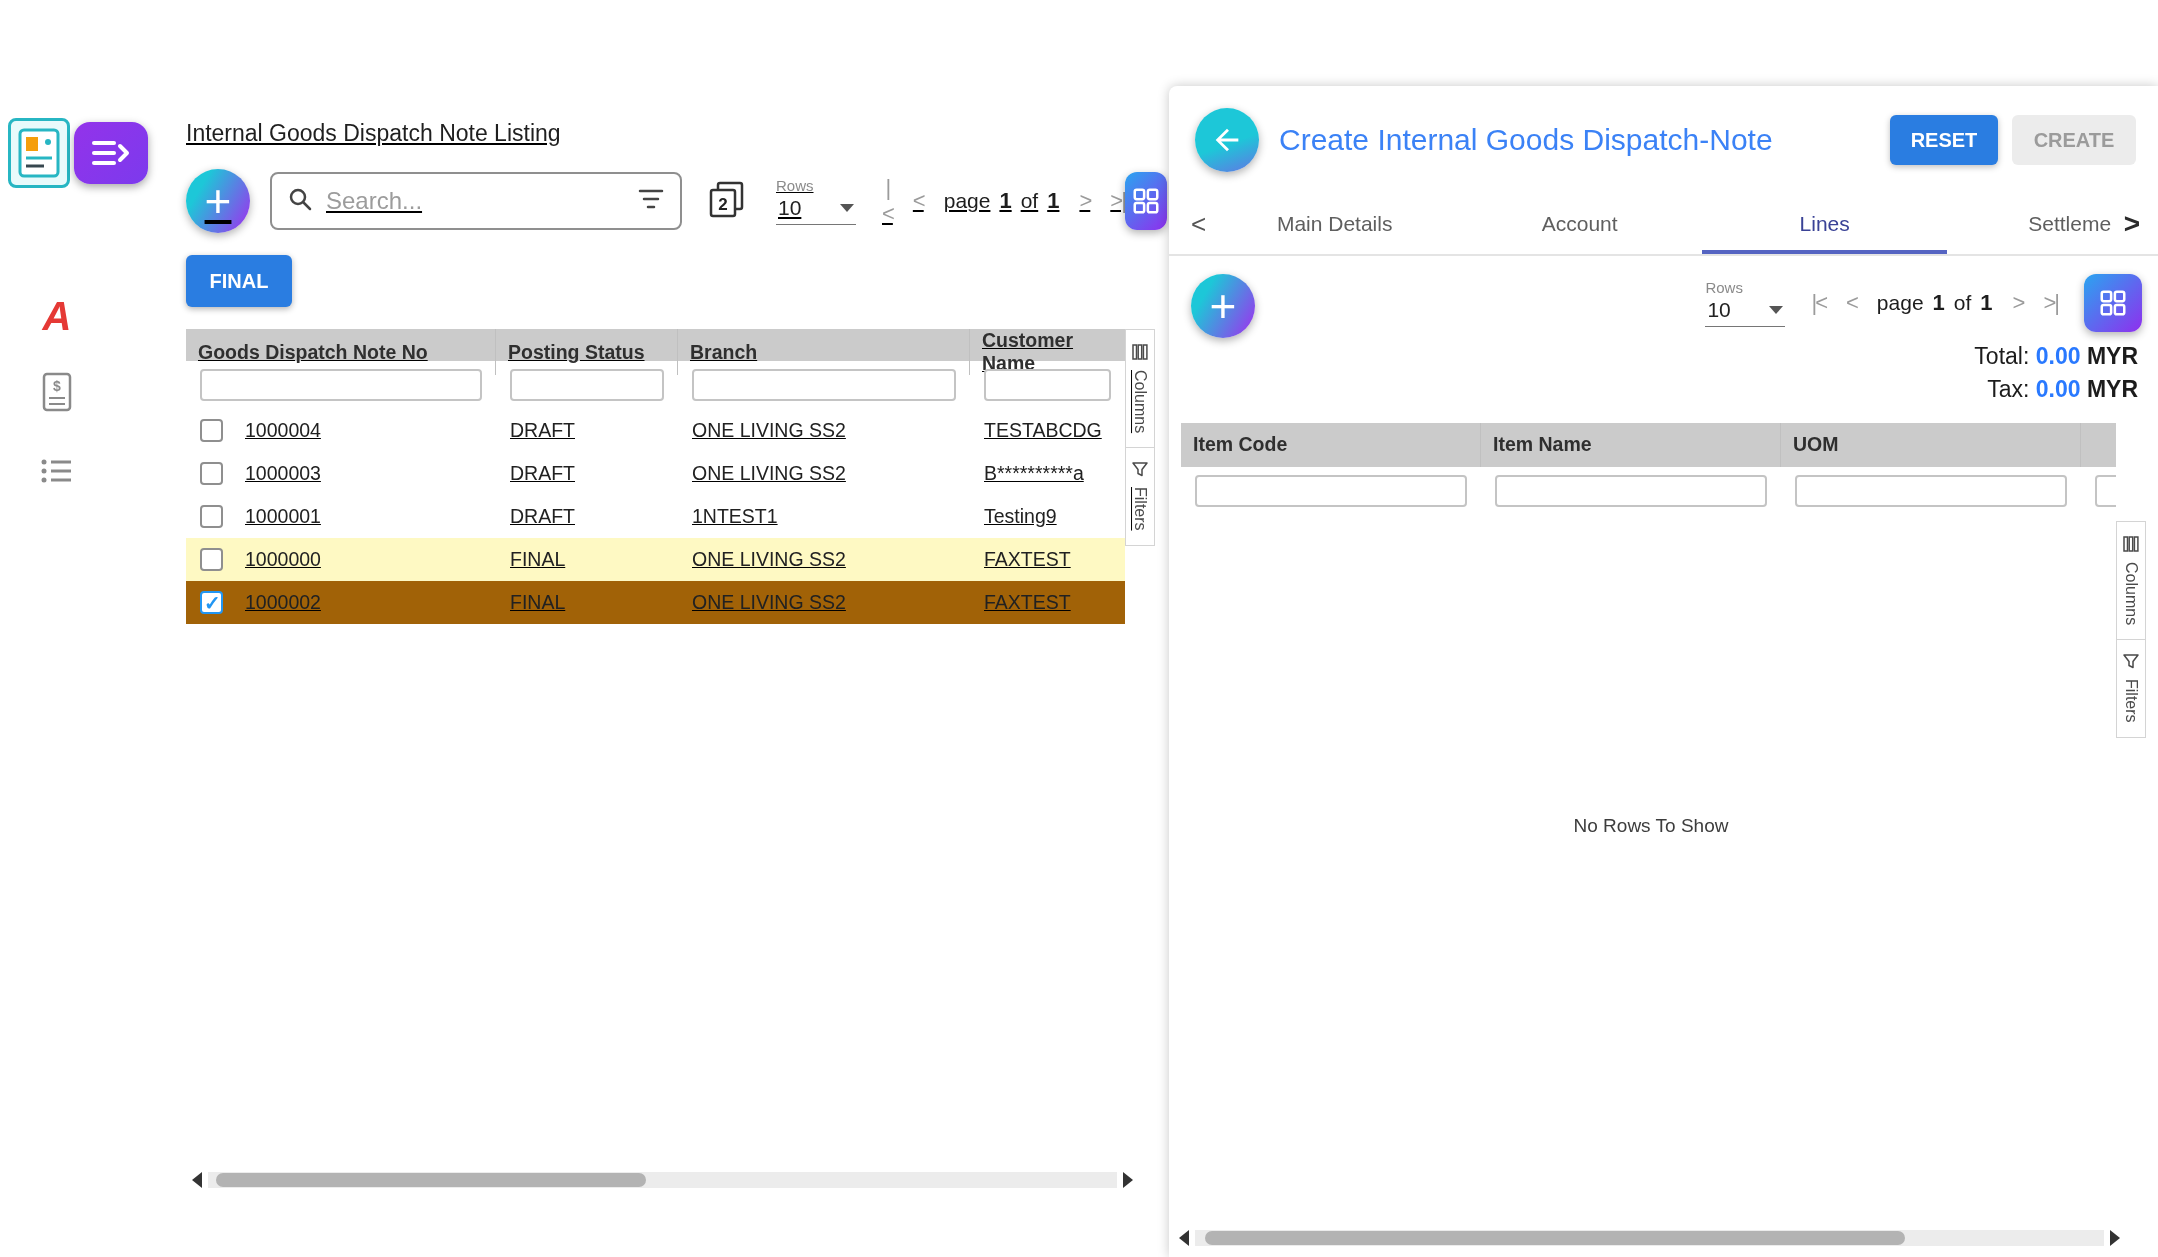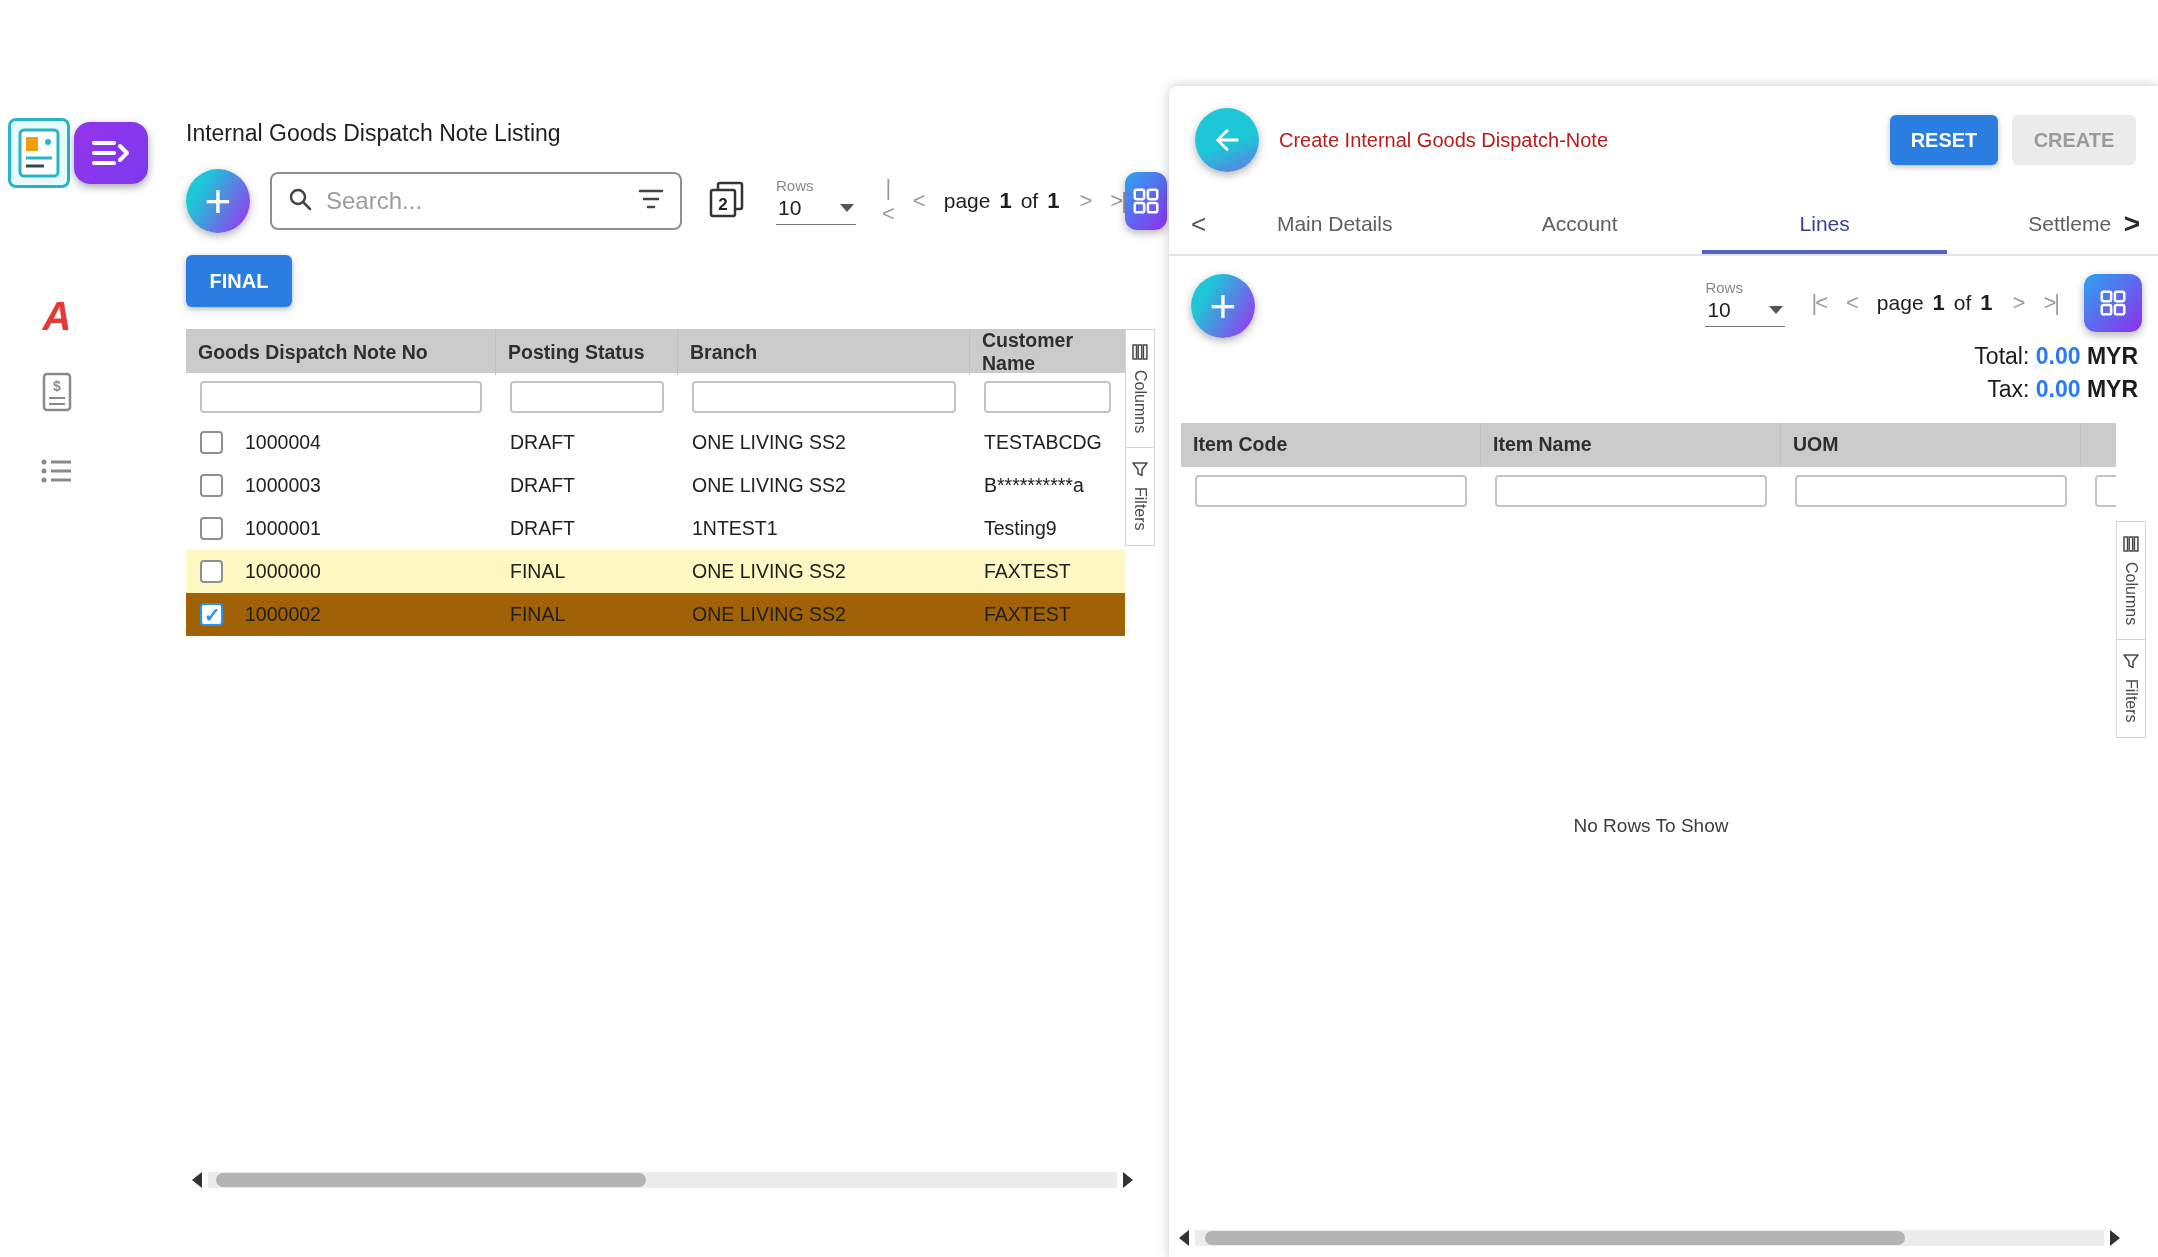--- a/index.html
+++ b/index.html
@@ -24,21 +24,21 @@
                   background:linear-gradient(135deg,#9333ea,#7c3aed); border-radius:16px;
                   display:flex; align-items:center; justify-content:center;
                   box-shadow:0 3px 8px rgba(0,0,0,.35); z-index:25; }
   .side-icon { position:absolute; left:57px; transform:translateX(-50%);
                display:flex; align-items:center; justify-content:center; }
   .pdf-icon { top:208px; color:#e53935; font-weight:900; font-size:40px; font-style:italic; }
   .invoice-icon { top:286px; }
   .list-icon { top:372px; }
 
   
-  .listing { position:absolute; left:178px; top:86px; width:977px; bottom:0; padding-left:8px; }
+  .listing { position:absolute; left:178px; top:86px; width:977px; bottom:0; padding-left:8px;text-decoration:underline; }
   .listing-title { margin-top:34px; font-size:23px; font-weight:500; color:#1f1f1f; }
 
   .controls { margin-top:22px; display:flex; align-items:center; width:969px; }
   .btn-plus { width:64px; height:64px; border-radius:50%; flex:0 0 auto;
               background:linear-gradient(120deg,#1dc7d8 25%,#9a35ee 95%);
               color:#fff; font-size:46px; font-weight:300; line-height:1;
               display:flex; align-items:center; justify-content:center;
               border:none; box-shadow:0 3px 8px rgba(0,0,0,.3); cursor:pointer; }
   .search-box { margin-left:20px; width:412px; height:58px; border:2px solid #8f8f8f; border-radius:8px;
                 display:flex; align-items:center; padding:0 16px; gap:12px; background:#fff; }
@@ -60,21 +60,21 @@
               background:linear-gradient(135deg,#2f9ff0 5%,#8a35ee 95%);
               display:flex; align-items:center; justify-content:center; box-shadow:0 3px 8px rgba(0,0,0,.3); }
 
   .final-btn { margin-top:22px; width:106px; height:52px; background:#2a7de1; color:#fff; font-weight:700;
                font-size:20px; border:none; border-radius:6px; box-shadow:0 2px 6px rgba(0,0,0,.3);
                cursor:pointer; font-family:"Liberation Sans", sans-serif; }
 
   .table-wrap { margin-top:22px; display:flex; align-items:flex-start; }
   .grid-table { width:941px; }
   .thead, .frow, .drow { display:grid; grid-template-columns:310px 182px 292px 1fr; }
-  .thead { background:#cbcbcb; height:44px; align-items:center; }
+  .thead { background:#cbcbcb; height:32px; align-items:center; }
   .th { font-size:19.5px; color:#2f2f2f; font-weight:600; padding:0 12px; height:100%;
         display:flex; align-items:center; border-right:1px solid #c0c0c0; cursor:pointer; }
   .th:last-child { border-right:none; }
   .frow { height:48px; align-items:center; background:#fff; }
   .fcell { padding:0 14px; }
   .fcell input { width:100%; height:32px; border:2px solid #c4c4c4; border-radius:4px; padding:0 8px;
                  font-size:18px; outline:none; font-family:"Liberation Sans", sans-serif; }
   .drow { height:43px; align-items:center; font-size:19.5px; color:#212121; background:#fff; cursor:pointer; }
   .drow.alt { background:#fef9c3; }
   .drow.selected { background:#a16207; }
@@ -102,21 +102,21 @@
   .scroll-thumb { position:absolute; top:1px; height:14px; background:#b3b3b3; border-radius:7px; cursor:grab; }
   .thumb-left { left:8px; width:430px; }
 
   
   .create-card { position:absolute; left:1169px; top:86px; right:0; bottom:0; background:#fff;
                  border-top-left-radius:8px; box-shadow:0 0 12px rgba(0,0,0,.22); z-index:10; }
   .card-header { display:flex; align-items:center; padding:22px 22px 6px 26px; }
   .back-btn { width:64px; height:64px; border-radius:50%; border:none; cursor:pointer;
               background:linear-gradient(160deg,#1dc7d8 55%,#9a35ee 135%);
               display:flex; align-items:center; justify-content:center; box-shadow:0 3px 8px rgba(0,0,0,.3); }
-  .card-title { margin-left:20px; font-size:20px; font-weight:500; color:#b91c1c; }
+  .card-title { margin-left:20px; font-size:30px; font-weight:500; color:#3b82f6; }
   .reset-btn { margin-left:auto; width:108px; height:50px; background:#2a7de1; color:#fff; border:none;
                border-radius:6px; font-weight:700; font-size:20px; cursor:pointer;
                box-shadow:0 2px 6px rgba(0,0,0,.25); font-family:"Liberation Sans", sans-serif; }
   .create-btn { margin-left:14px; width:124px; height:50px; background:#ececec; color:#9b9b9b; border:none;
                 border-radius:6px; font-weight:700; font-size:20px; cursor:default;
                 font-family:"Liberation Sans", sans-serif; }
 
   .tabs { position:relative; margin-top:16px; height:62px; border-bottom:2px solid #e4e4e4;
           display:flex; align-items:center; padding:0 56px 0 16px; overflow:hidden; }
   .tab-chev-left { background:none; border:none; font-size:26px; color:#555; cursor:pointer; padding:0 6px; }

